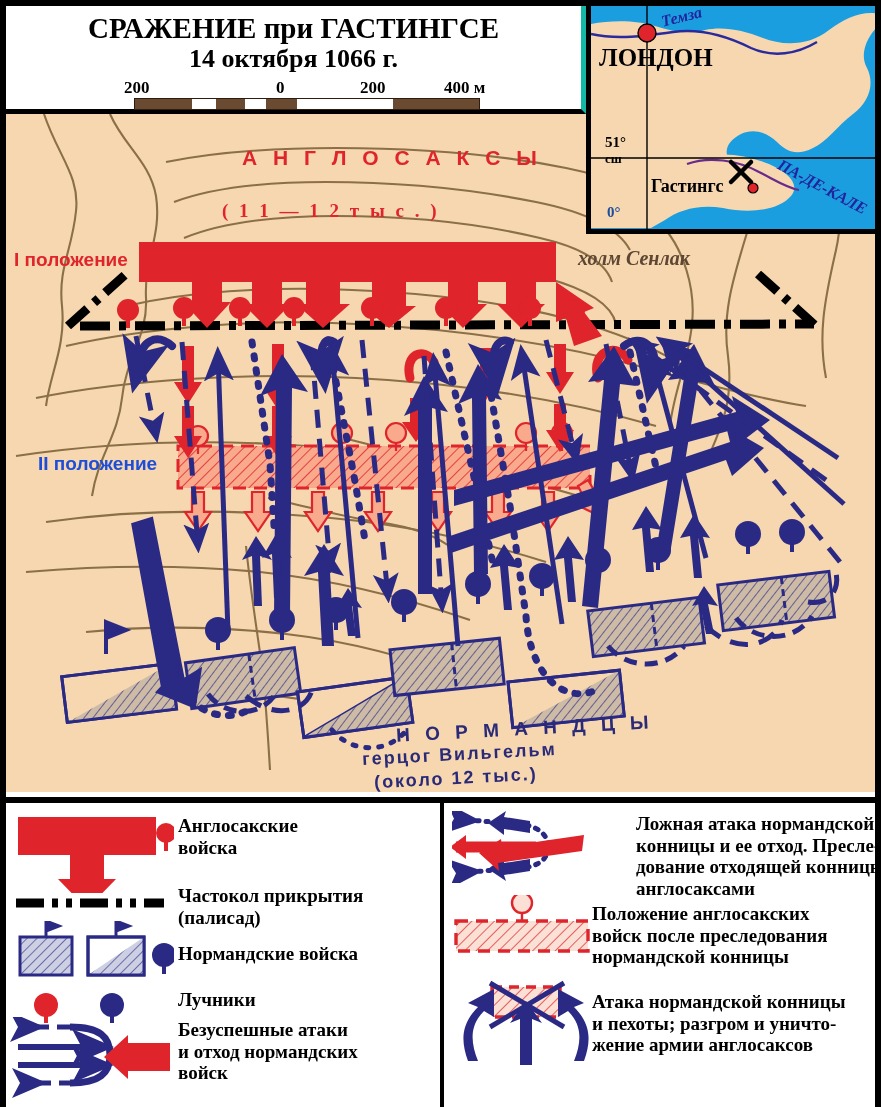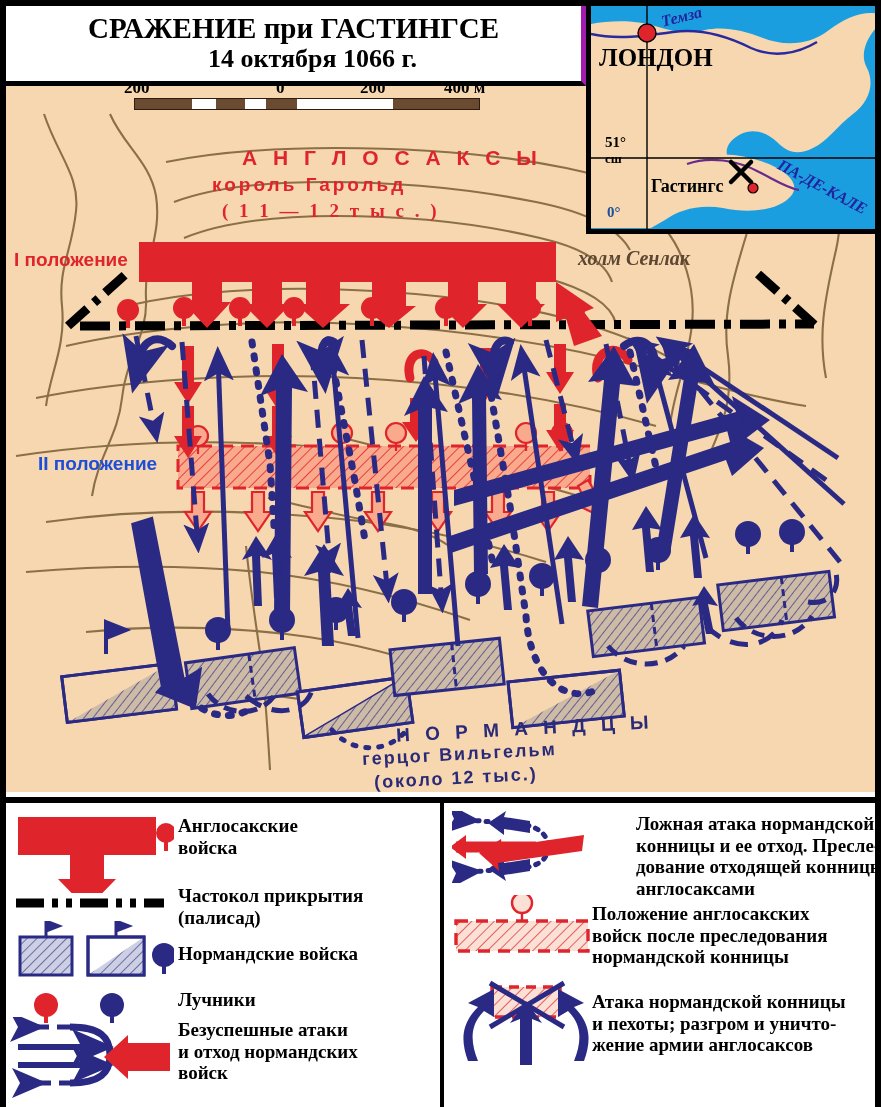--- a/index.html
+++ b/index.html
@@ -6,29 +6,29 @@
   body{font-family:"Liberation Serif", serif;}
   #page{
     position:relative;width:881px;height:1107px;
     background:#ffffff;overflow:hidden;
     border:0;
   }
   
   .frame{position:absolute;left:0;top:0;width:881px;height:1107px;
     box-sizing:border-box;border:6px solid #000;}
   
-  .title-band{position:absolute;left:6px;top:6px;width:580px;height:80px;
-    background:#fff;box-sizing:border-box;border-right:5px solid #a21caf;
+  .title-band{position:absolute;left:6px;top:6px;width:580px;height:108px;
+    background:#fff;box-sizing:border-box;border-right:5px solid #14b8a6;
     border-bottom:5px solid #000;z-index:20;}
   .title-l1{position:absolute;left:0;top:6px;width:100%;text-align:center;
     font-family:"Liberation Serif",serif;font-size:29px;font-weight:bold;color:#000;
     letter-spacing:0px;white-space:nowrap;}
   .title-l2{position:absolute;left:0;top:38px;width:100%;text-align:center;
     font-family:"Liberation Serif",serif;font-size:26px;font-weight:bold;color:#000;
-    white-space:nowrap;padding-left:19px;}
+    white-space:nowrap;}
   
   .scalewrap{position:absolute;left:118px;top:72px;width:366px;height:34px;}
   .scale-labels{position:absolute;left:0;top:0;width:100%;height:18px;}
   .scale-labels span{position:absolute;font-family:"Liberation Serif",serif;
     font-size:17px;font-weight:bold;color:#000;}
   .scale-bar{position:absolute;left:10px;top:20px;height:12px;width:346px;
     border:1.5px solid #2b1d12;box-sizing:border-box;display:flex;background:#fff;}
   .seg{height:100%;}
   .seg.d{background:#6b4a32;}
   .seg.w{background:#ffffff;}
@@ -337,21 +337,20 @@
         <path d="M326,724 C346,748 384,748 402,722" stroke-dasharray="3,10" stroke-linecap="round"></path>
       </g>
 
       <g stroke="#2a2a85" stroke-width="4" fill="#2a2a85">
         <path d="M100,648 L100,616 M100,616 l20,8 l-20,8 z"></path>
         <path d="M856,550 L856,520 M856,520 l-18,8 l18,8 z" opacity="0"></path>
       </g>
     </svg>
 
     <div class="maplab as1">А Н Г Л О С А К С Ы</div>
-    <div class="maplab as2">король Гарольд</div>
     <div class="maplab as3">( 1 1 — 1 2 т ы с . )</div>
     <div class="maplab pos1">I положение</div>
     <div class="maplab pos2">II положение</div>
     <div class="maplab senlac">холм Сенлак</div>
     <div class="maplab nm1">Н О Р М А Н Д Ц Ы</div>
     <div class="maplab nm2">герцог Вильгельм</div>
     <div class="maplab nm3">(около 12 тыс.)</div>
   </div>
 
   <div class="title-band">

